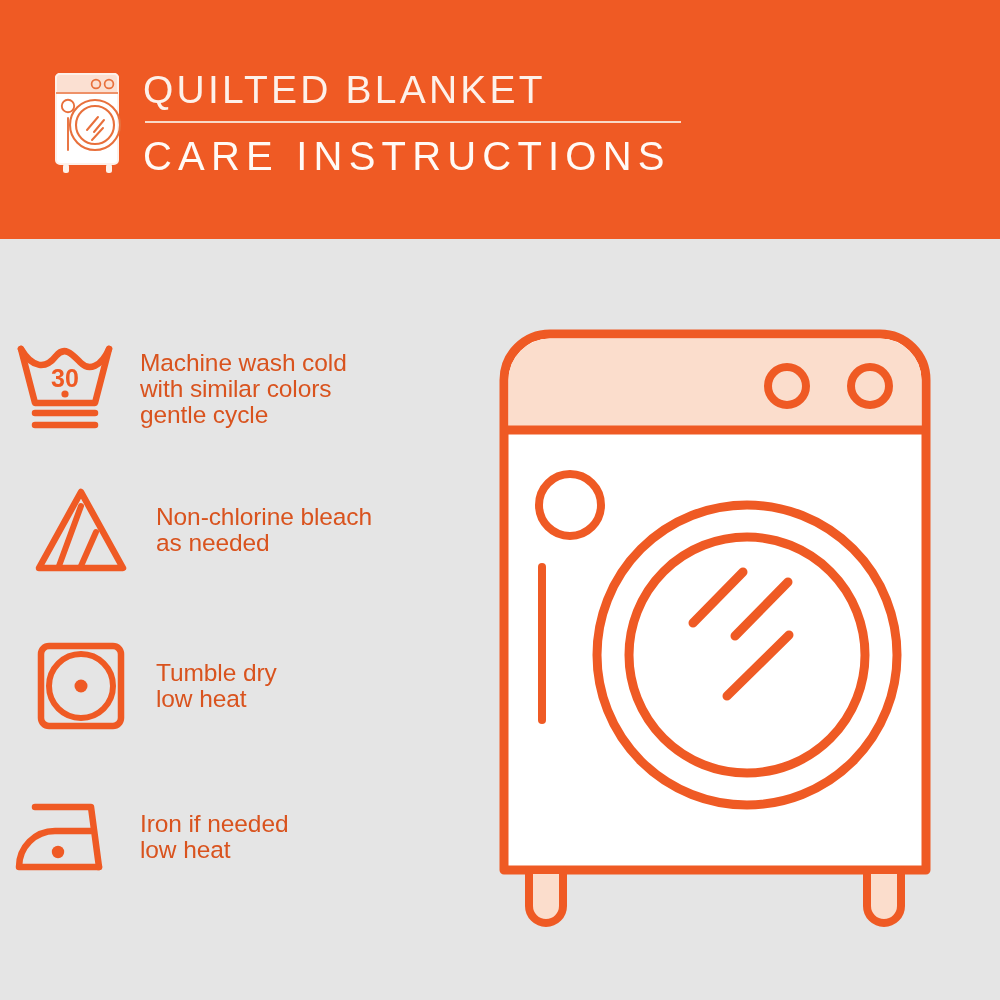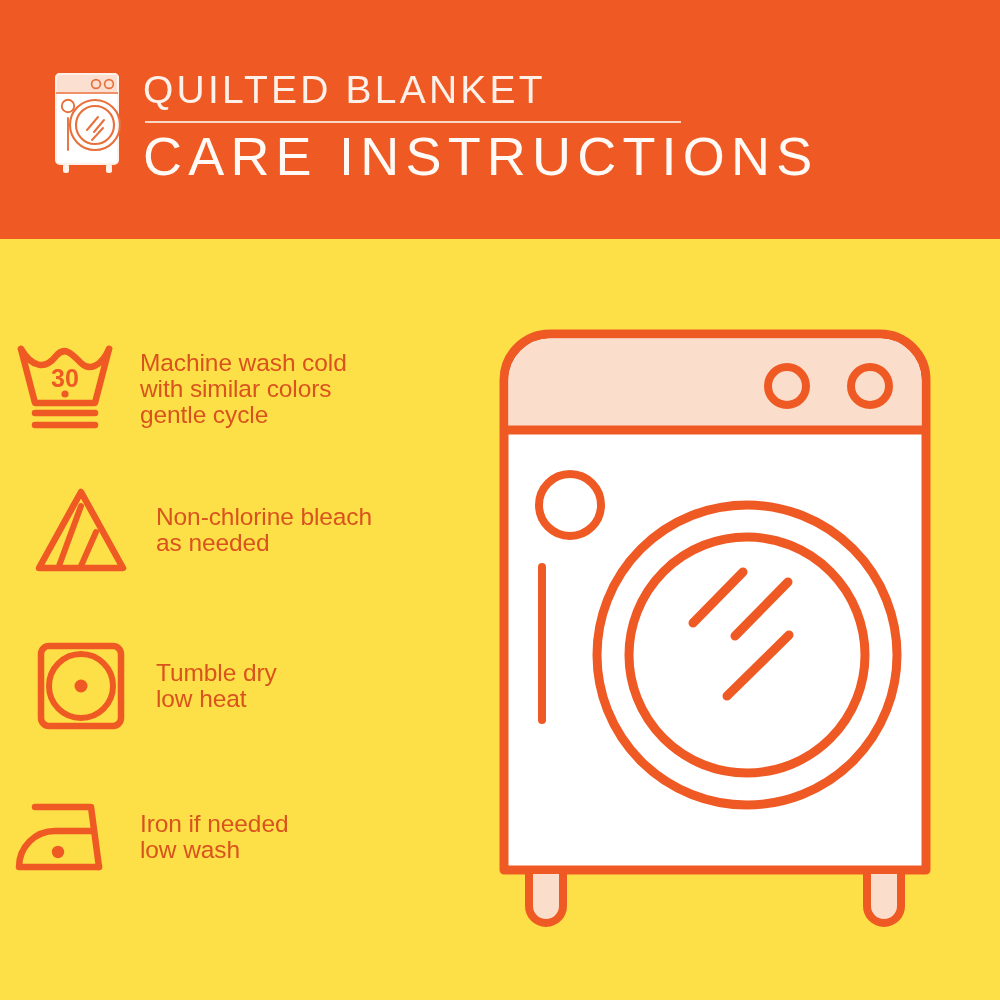--- a/index.html
+++ b/index.html
@@ -8,21 +8,21 @@
     padding: 0;
     background: #ffffff;
   }
   body {
     font-family: "Liberation Sans", sans-serif;
   }
   #page {
     position: relative;
     width: 1000px;
     height: 1000px;
-    background: #fde047;
+    background: #e5e5e5;
     overflow: hidden;
   }
 
   
   #header-band {
     position: absolute;
     left: 0;
     top: 0;
     width: 1000px;
     height: 239px;
@@ -51,21 +51,21 @@
     white-space: nowrap;
   }
   #title-divider {
     width: 536px;
     height: 2px;
     background: #f9d9c6;
     margin: 9px 0 8px 2px;
   }
   #title-line2 {
     font-family: "Liberation Sans", sans-serif;
-    font-size: 54px;
+    font-size: 40px;
     font-weight: 300;
     letter-spacing: 6.2px;
     color: #fffaf6;
     line-height: 50px;
     white-space: nowrap;
   }
 
   
   #care-list {
     position: absolute;
@@ -208,21 +208,21 @@
       <div class="care-symbol">
         <svg width="104" height="80" viewBox="0 0 104 80">
 
           <path d="M22 10 H78 L86 70" fill="none" stroke="#ef5a24" stroke-width="6.5" stroke-linecap="round" stroke-linejoin="round"></path>
 
           <path d="M86 70 H6 C6 50, 22 34, 42 34 H78" fill="none" stroke="#ef5a24" stroke-width="6.5" stroke-linecap="round" stroke-linejoin="round"></path>
           <circle cx="45" cy="55" r="6.2" fill="#ef5a24"></circle>
         </svg>
       </div>
       <div class="care-text">Iron if needed
-low wash</div>
+low heat</div>
     </div>
   </div>
 
   <div id="machine-illustration">
     <svg width="490" height="620" viewBox="0 0 490 620">
 
       <g>
         <path d="M14 60 a46 46 0 0 1 46 -46 h330 a46 46 0 0 1 46 46 v490 h-422 z" fill="#ffffff" stroke="#ef5a24" stroke-width="9" stroke-linejoin="round"></path>
       </g>
 

